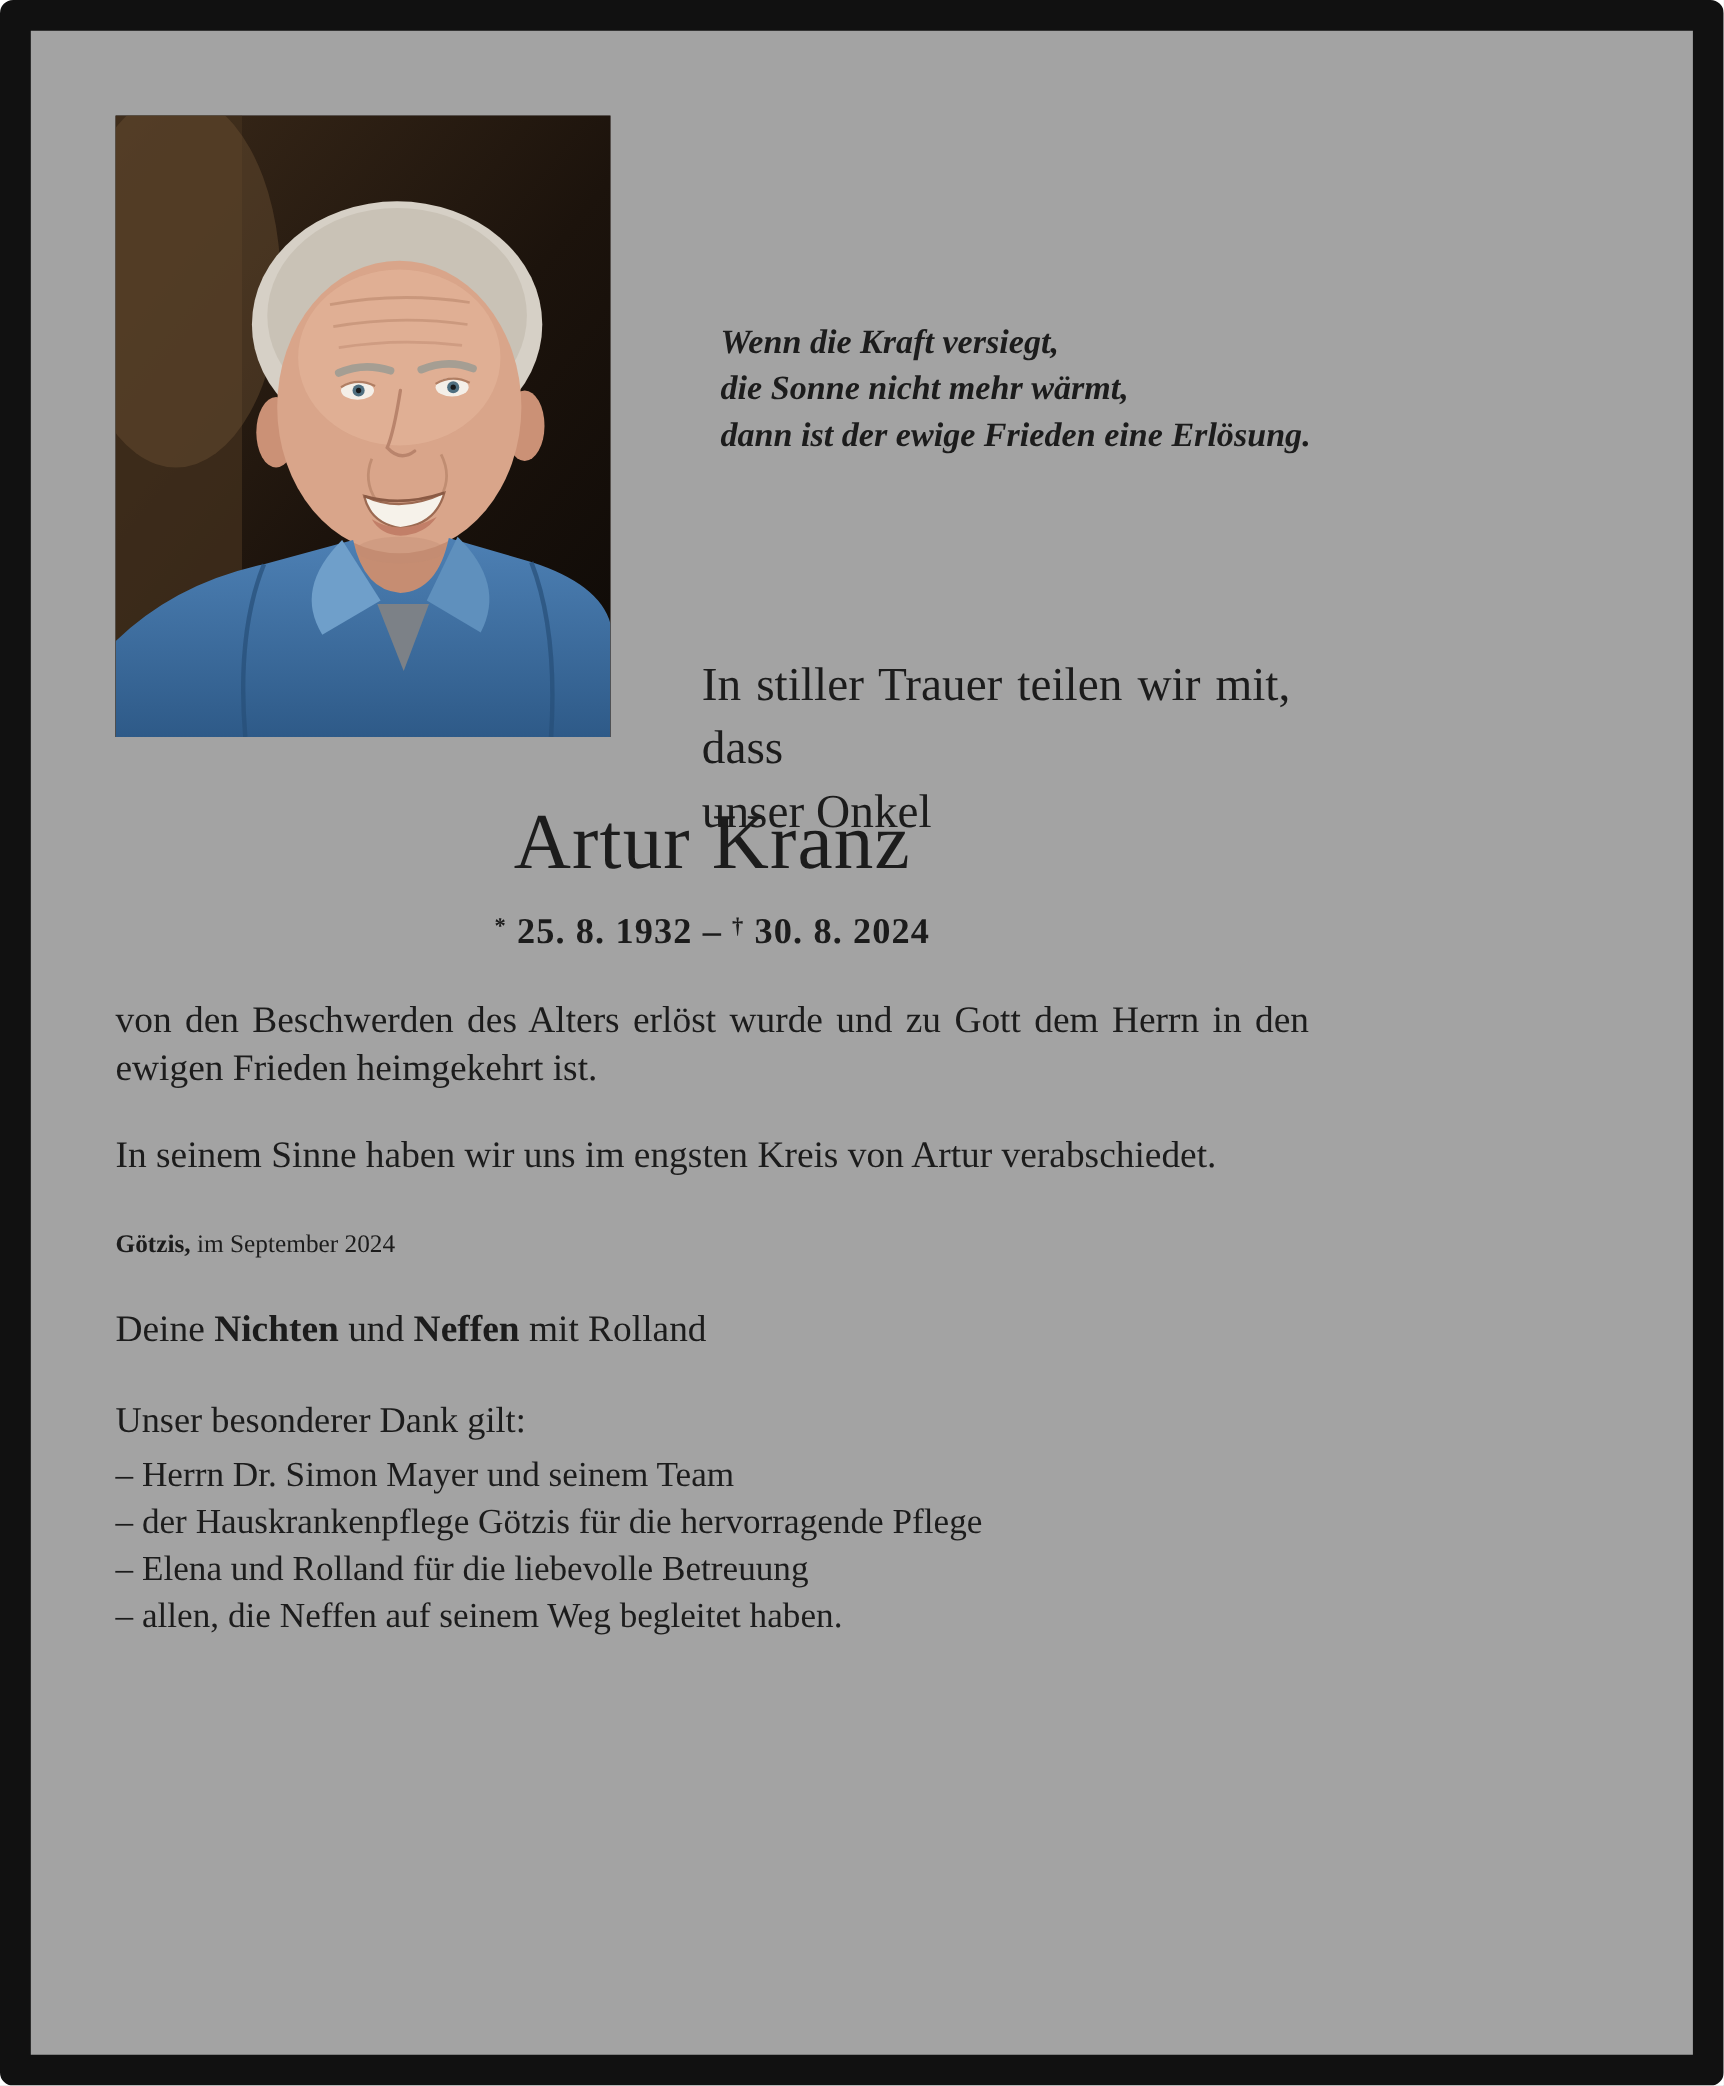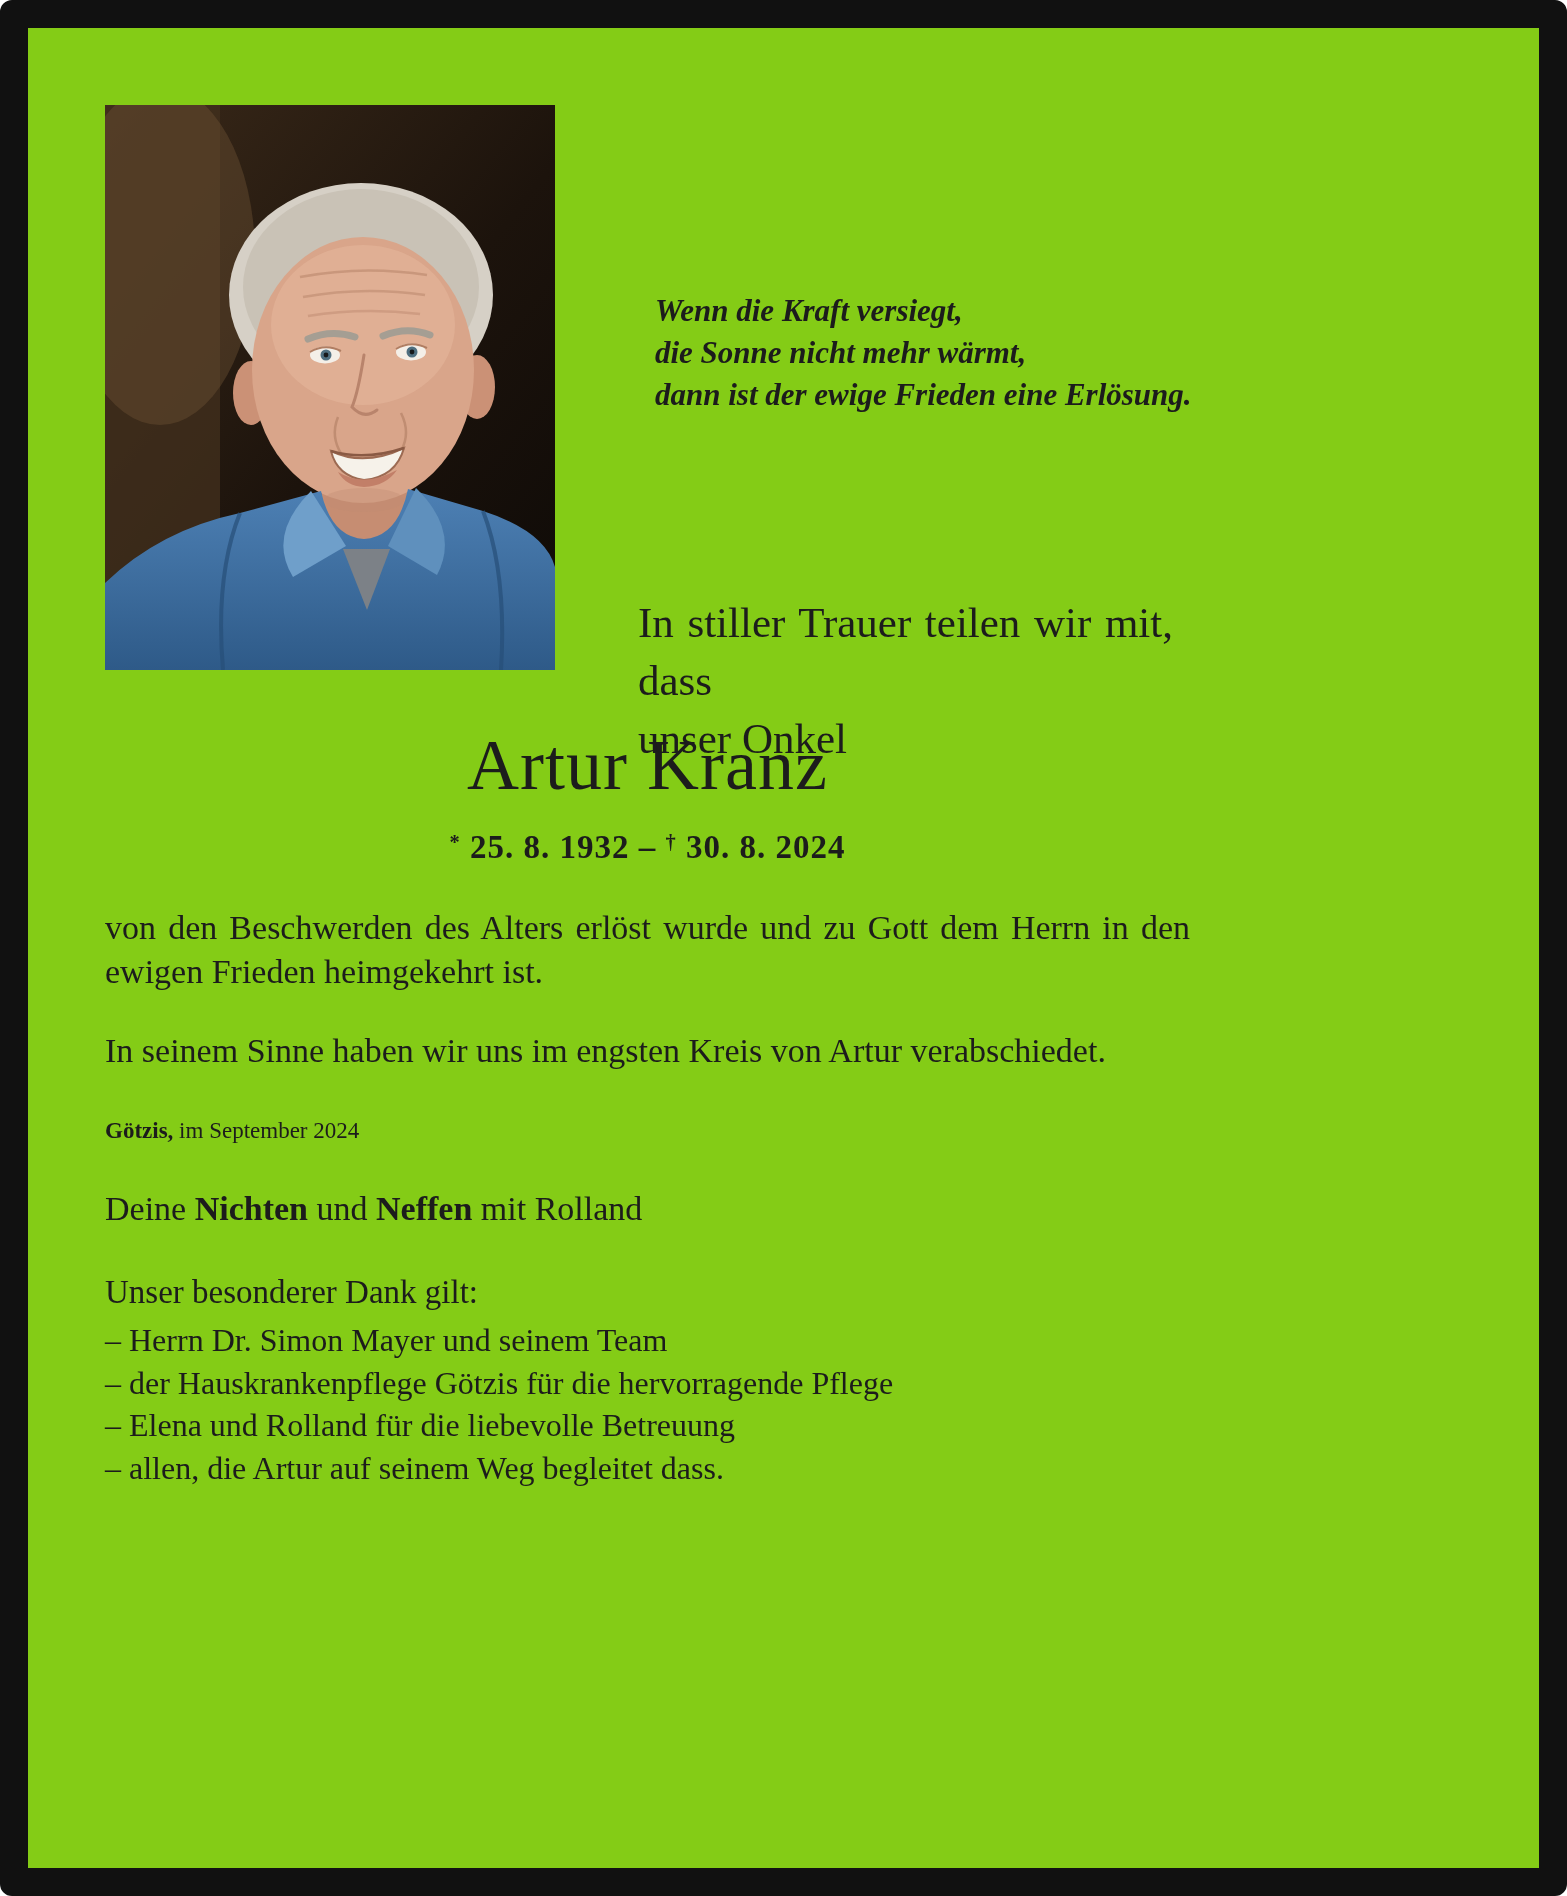--- a/index.html
+++ b/index.html
@@ -3,21 +3,21 @@
 <meta charset="utf-8">
 <style>
   html,body{margin:0;padding:0;background:#ffffff;}
   body{font-family:"Liberation Serif","DejaVu Serif",serif;color:#1c1c1c;}
   .page{
     position:relative;
     width:1567px;height:1896px;
     box-sizing:border-box;
     border:28px solid #111111;
     border-radius:12px;
-    background:#84cc16;
+    background:#a3a3a3;
     overflow:hidden;
   }
   .top-area{position:relative;height:700px;}
   .photo-frame{
     position:absolute;left:77px;top:77px;
     width:450px;height:565px;overflow:hidden;background:#1a110b;
   }
   .photo-frame svg{display:block;width:100%;height:100%;}
   .verse{
     position:absolute;left:627px;top:262px;width:570px;
@@ -172,18 +172,18 @@
       <div class="thanks-item">
         <span>–</span>
         <span>der Hauskrankenpflege Götzis für die hervorragende Pflege</span>
       </div>
       <div class="thanks-item">
         <span>–</span>
         <span>Elena und Rolland für die liebevolle Betreuung</span>
       </div>
       <div class="thanks-item">
         <span>–</span>
-        <span>allen, die Artur auf seinem Weg begleitet dass.</span>
+        <span>allen, die Neffen auf seinem Weg begleitet haben.</span>
       </div>
     </div>
 
   </div>
 </div>
 
 </body></html>

